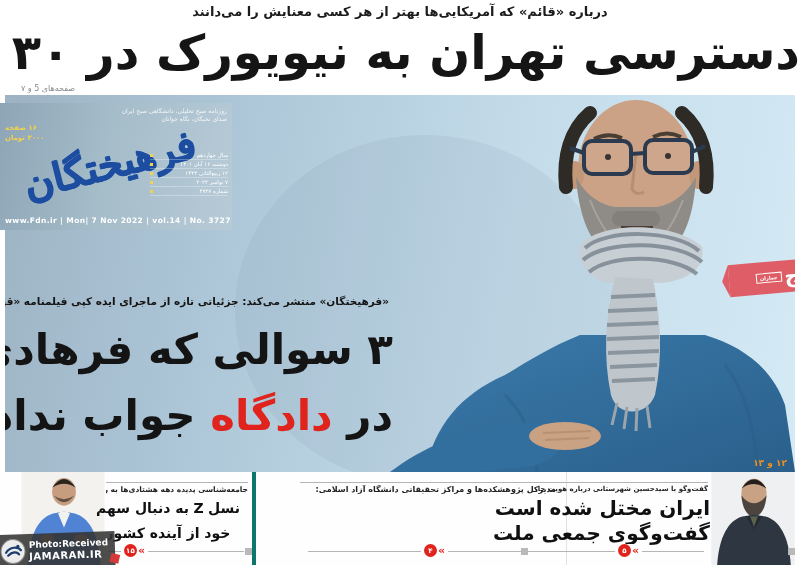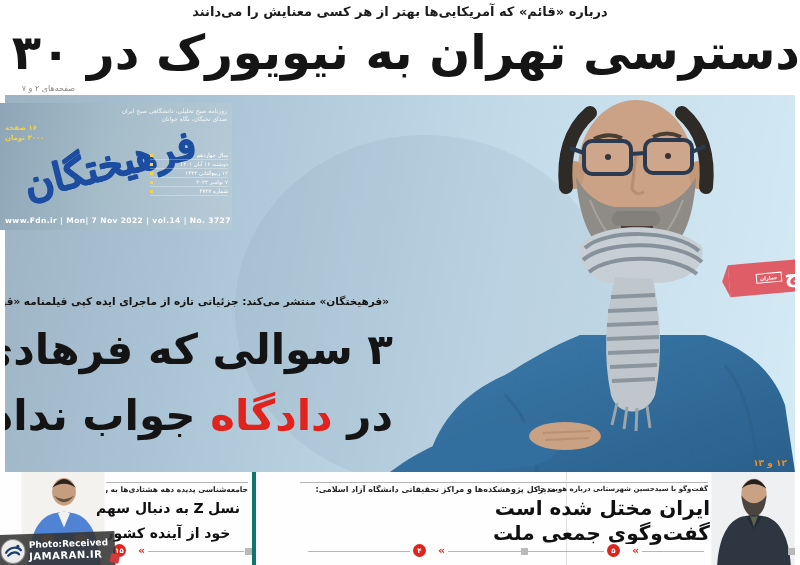--- a/index.html
+++ b/index.html
@@ -136,21 +136,21 @@
   .col-left   .headline { right:10px;  width:148px; font-size:14px; letter-spacing:-0.5px; }
   .col-middle .headline { right:8px;  width:260px; font-size:20px; letter-spacing:-0.5px; }
   .col-right  .headline { right:90px; width:176px; font-size:20px; letter-spacing:-0.5px; }
 
   .col .bottom-rule { position:absolute; top:79px; height:1px; background:#b5b5b5; }
   .col-left   .bottom-rule { right:8px;  width:136px; }
   .col-middle .bottom-rule { right:18px; width:240px; }
   .col-right  .bottom-rule { right:96px; width:164px; }
 
   .badge {
-    position:absolute; top:72px; display:flex; align-items:center; gap:12px;
+    position:absolute; top:72px; display:flex; align-items:center; gap:1px;
     background:#fefefe; padding:0 3px;
   }
   .col-left   .badge { right:104px; }
   .col-middle .badge { right:118px; }
   .col-right  .badge { right:158px; }
   .badge-circle {
     width:13px; height:13px; border-radius:50%; background:#e0231c;
     color:#ffffff; font-size:7px; font-weight:bold;
     display:flex; align-items:center; justify-content:center;
   }
@@ -174,21 +174,21 @@
   }
   .divider-sq { position:absolute; top:76px; width:7px; height:7px; background:#b9b9b9; }
 </style>
 </head>
 <body>
 
 <div id="page">
 
   <div class="top-kicker fa">درباره «قائم» که آمریکایی‌ها بهتر از هر کسی معنایش را می‌دانند</div>
   <div class="top-headline fa">دسترسی تهران به نیویورک در ۳۰ دقیقه</div>
-  <div class="pages-note fa">صفحه‌های ۲ و ۷</div>
+  <div class="pages-note fa">صفحه‌های 5 و ۷</div>
 
   <div class="photo-block">
     <svg class="portrait-svg" viewBox="0 0 790 377" aria-hidden="true">
       <defs>
         <linearGradient id="sweater" x1="0" y1="0" x2="1" y2="1">
           <stop offset="0" stop-color="#3a7aab"></stop>
           <stop offset="1" stop-color="#2a5f8a"></stop>
         </linearGradient>
       </defs>
 

